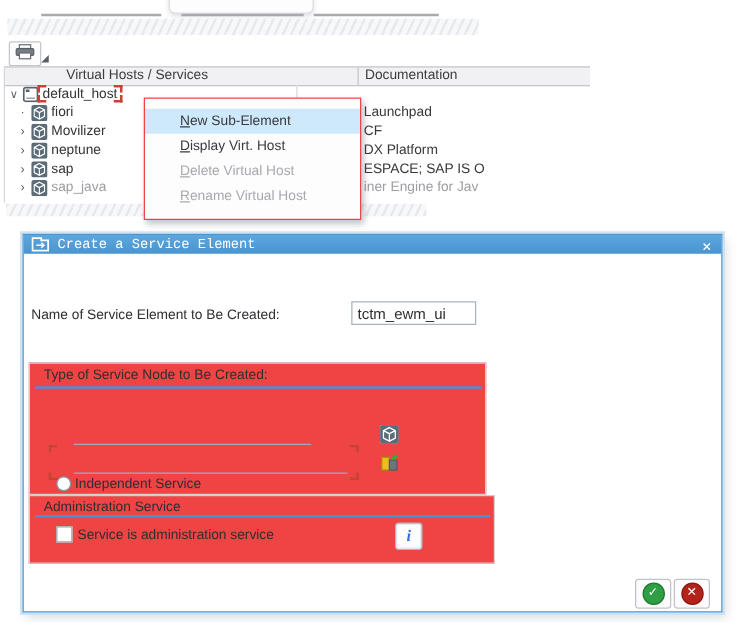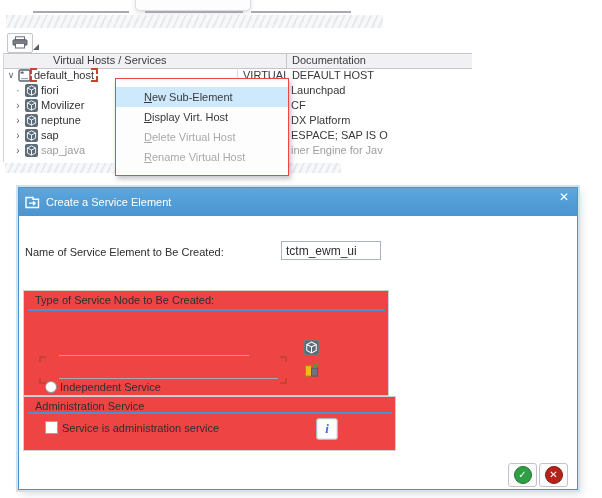--- a/index.html
+++ b/index.html
@@ -60,22 +60,22 @@
          box-shadow:2px 3px 5px rgba(60,60,80,.30);padding:8px 0;z-index:5;}
   .mi{height:20px;display:flex;align-items:center;padding-left:28px;color:#3a3a3e;}
   .mi.hl{background:#cde9fb;}
   .mi.dis{color:#a9a9ad;}
   .mi-label{display:block;}
   .mi-label::first-letter{text-decoration:underline;}
 
   
   .dialog{position:absolute;left:18px;top:187px;width:558px;height:301px;background:#fff;
           border:1px solid #4a94d0;box-shadow:0 0 0 2px #cfe2f2,3px 4px 8px rgba(50,70,90,.18);z-index:10;}
-  .dlg-title{position:absolute;left:0;top:0;right:0;height:28px;background:linear-gradient(#5ca7de,#4a94d0);
-             color:#fff;display:flex;align-items:center;padding-left:6px;}
+  .dlg-title{position:absolute;left:0;top:0;right:0;height:15px;background:linear-gradient(#5ca7de,#4a94d0);
+             color:#fff;display:flex;align-items:center;padding-left:6px;font-family:Liberation Mono, monospace;}
   .dlg-icon{width:15px;height:13px;margin-right:6px;}
   .dlg-close{position:absolute;right:8px;top:2px;font-size:12px;font-weight:bold;color:#fff;cursor:default;}
   .fld-label{position:absolute;left:6px;top:58px;color:#2e2e32;}
   .fld-input{position:absolute;left:262px;top:53px;width:100px;height:19px;border:1px solid #a9b4bd;
              background:#fff;font-family:inherit;font-size:12px;color:#2e2e32;padding:0 0 0 4px;box-sizing:border-box;}
   .groupbox{position:absolute;border:1px solid #cfcfd4;background:#ef4444;}
   .g1{left:4px;top:102px;width:364px;height:104px;}
   .g2{left:4px;top:208px;width:371px;height:53px;}
   .gtitle{position:absolute;left:11px;top:3px;color:#2e2e32;white-space:nowrap;}
   .gline{position:absolute;left:4px;right:3px;height:2px;background:#4a90d9;}
@@ -141,21 +141,20 @@
           <span class="exp open">∨</span>
           <span class="ticon">
             <svg width="13" height="13" viewBox="0 0 13 13">
                 <rect x="1" y="1" width="11" height="11" rx="1.5" fill="#fff" stroke="#57636e" stroke-width="1.4"></rect>
                 <rect x="2.6" y="2.6" width="3" height="2" fill="#57636e"></rect>
                 <rect x="3" y="9" width="7" height="1.2" fill="#9aa4ad"></rect>
               </svg>
           </span>
           <span class="tlabel fcorners">default_host</span>
         </div>
-        <div class="c2">VIRTUAL DEFAULT HOST</div>
       </div>
 
       <div class="trow child" style="top:15px">
         <div class="c1">
           <span class="exp">·</span>
           <span class="ticon">
             <svg width="13" height="13" viewBox="0 0 13 13">
                 <rect width="13" height="13" rx="2" fill="#5b6b78"></rect>
                 <path d="M6.5 1.8 L10.6 3.9 L10.6 9.1 L6.5 11.2 L2.4 9.1 L2.4 3.9 Z M2.4 3.9 L6.5 6 L10.6 3.9 M6.5 6 L6.5 11.2" fill="none" stroke="#fff" stroke-width="0.9"></path>
               </svg>

